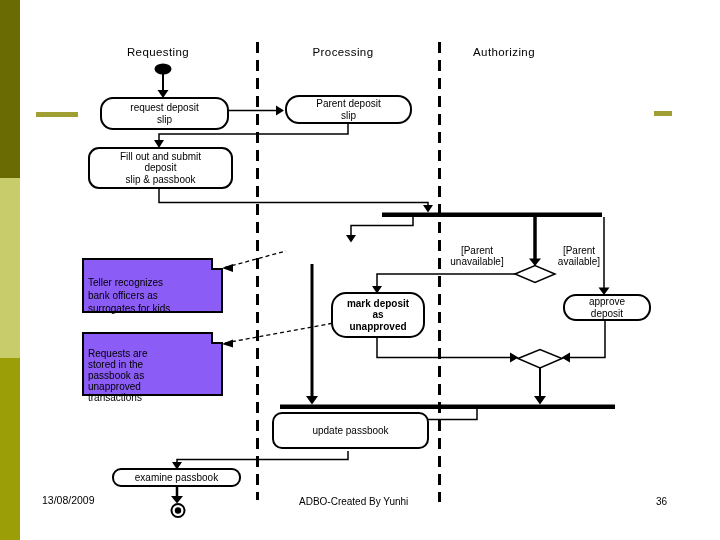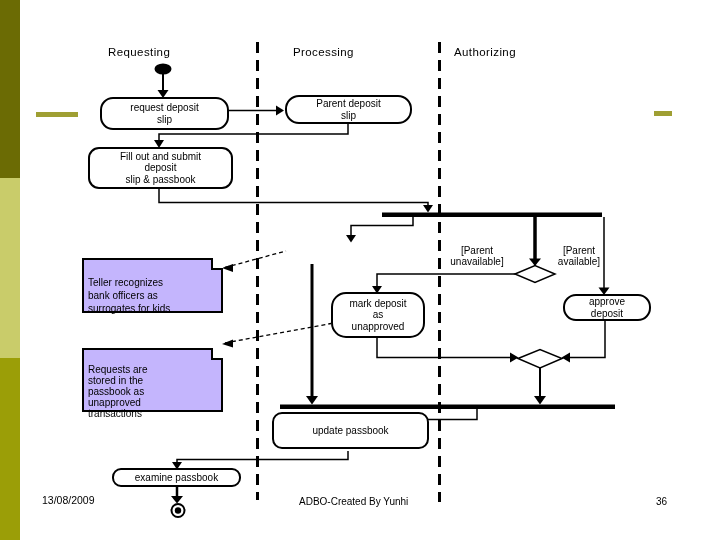--- a/index.html
+++ b/index.html
@@ -20,20 +20,21 @@
   .seg3 { top: 358px; height: 182px; background: #9b9e07; }
   .accent { position: absolute; background: #9f9f33; }
   .accent-left  { left: 36px;  top: 112px; width: 42px; height: 5px; }
   .accent-right { left: 654px; top: 111px; width: 18px; height: 5px; }
 
   svg.wires { position: absolute; left: 0; top: 0; z-index: 1; }
 
   .lbl { position: absolute; z-index: 2; }
   .lane-title {
     font-size: 11.5px;
+    text-align: center;
     letter-spacing: 0.4px;
   }
   .activity {
     position: absolute;
     z-index: 2;
     box-sizing: border-box;
     border: 2px solid #000;
     background: #fff;
     display: flex;
     align-items: center;
@@ -49,21 +50,21 @@
     text-align: center;
     white-space: pre-line;
     font-size: 10px;
     line-height: 10.5px;
   }
   .note {
     position: absolute;
     z-index: 2;
     box-sizing: border-box;
     border: 2px solid #000;
-    background: #c4b5fd;
+    background: #8b5cf6;
     white-space: pre-line;
     font-size: 10px;
     padding: 3px 4px;
   }
   .note-teller { line-height: 13px; }
   .note-requests { line-height: 11px; }
   .fold {
     position: absolute;
     top: -2px; right: -2px;
     width: 12px; height: 12px;
@@ -157,40 +158,40 @@
   <div class="lbl lane-title" style="left:293px; top:46px; width:100px;">Processing</div>
   <div class="lbl lane-title" style="left:454px; top:46px; width:100px;">Authorizing</div>
 
   <div class="activity" style="left:100px; top:97px; width:129px; height:33px; border-radius:13px;">request deposit
 slip</div>
   <div class="activity" style="left:285px; top:95px; width:127px; height:29px; border-radius:14px;">Parent deposit
 slip</div>
   <div class="activity" style="left:88px; top:147px; width:145px; height:42px; border-radius:11px;">Fill out and submit
 deposit
 slip &amp; passbook</div>
-  <div class="activity" style="left:331px; top:292px; width:94px; height:46px; border-radius:15px;">mark deposit
+  <div class="activity" style="left:331px; top:292px; width:94px; height:46px; border-radius:15px;font-weight:bold;">mark deposit
 as
 unapproved</div>
   <div class="activity" style="left:563px; top:294px; width:88px; height:27px; border-radius:13px;">approve
 deposit</div>
   <div class="activity" style="left:272px; top:412px; width:157px; height:37px; border-radius:10px;">update passbook</div>
   <div class="activity" style="left:112px; top:468px; width:129px; height:19px; border-radius:9px;">examine passbook</div>
 
   <div class="guard" style="left:438px; top:246px; width:78px;">[Parent
 unavailable]</div>
   <div class="guard" style="left:546px; top:246px; width:66px;">[Parent
 available]</div>
 
   <div class="note note-teller" style="left:82px; top:258px; width:141px; height:55px;">
     <span>Teller recognizes
 bank officers as
 surrogates for kids</span>
     <span class="fold"></span>
   </div>
-  <div class="note note-requests" style="left:82px; top:348px; width:141px; height:64px;">
+  <div class="note note-requests" style="left:82px; top:332px; width:141px; height:64px;">
     <span>Requests are
 stored in the
 passbook as
 unapproved
 transactions</span>
     <span class="fold"></span>
   </div>
 
   <div class="lbl footer-text" style="left:42px; top:494px;">13/08/2009</div>
   <div class="lbl footer-text" style="left:299px; top:496px; font-size:10px;">ADBO-Created By Yunhi</div>

